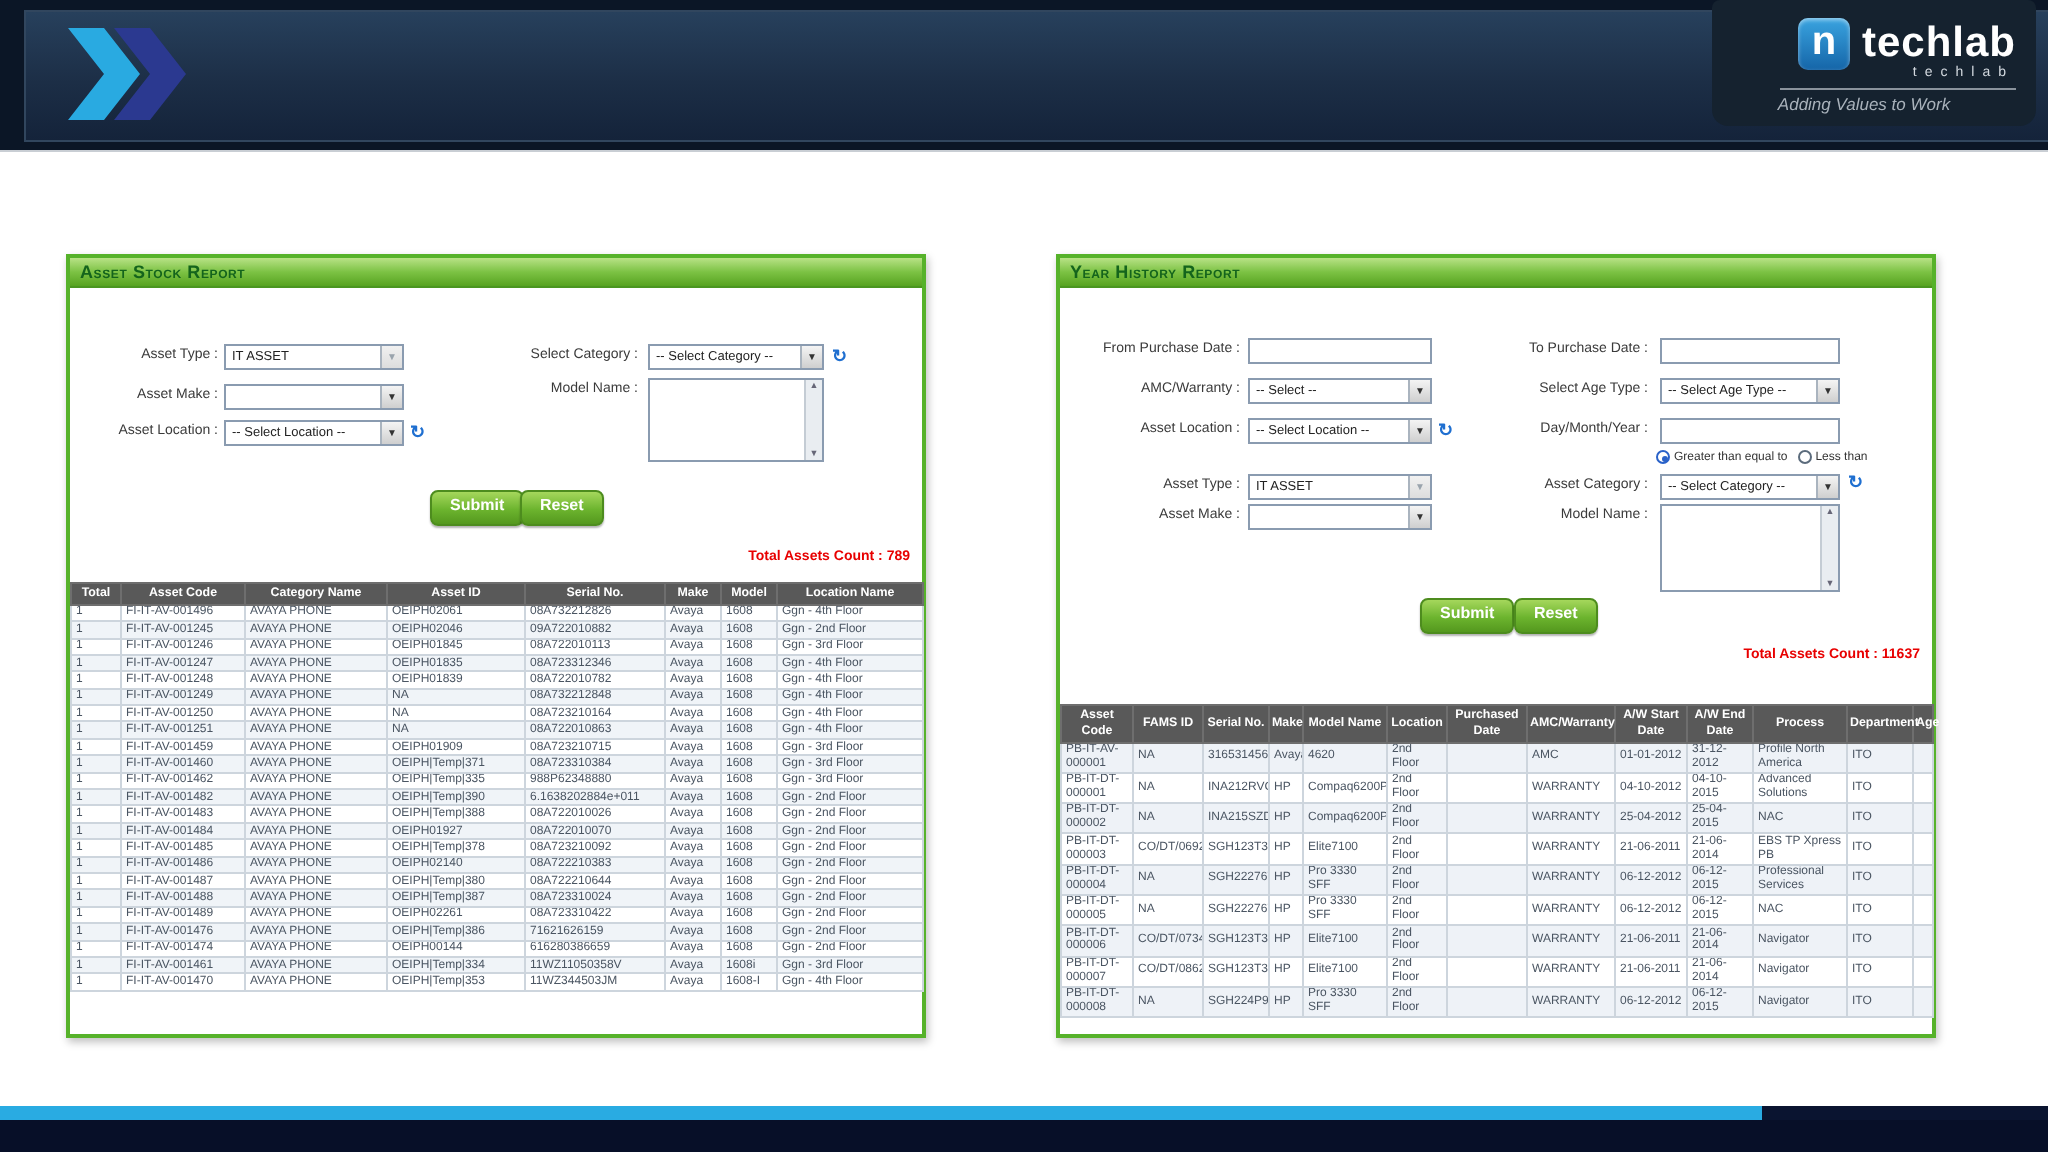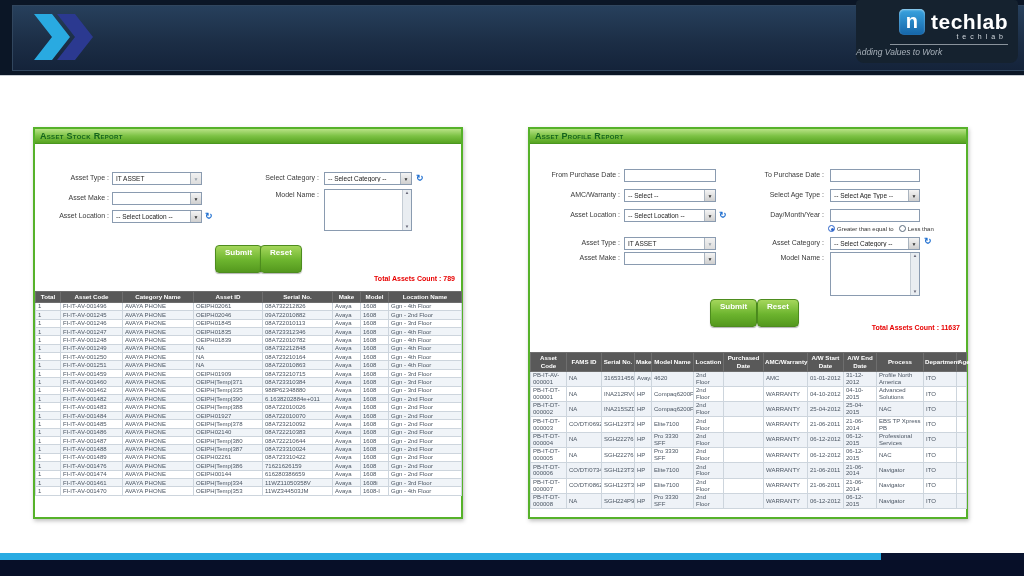--- a/index.html
+++ b/index.html
@@ -23,21 +23,21 @@
   .logo { position:absolute; right:6px; top:0; width:162px; height:63px;
     background:#15222f; border-radius:4px 4px 8px 8px; z-index:3; padding-top:9px; }
   .logo-row { display:flex; align-items:center; justify-content:flex-end; padding-right:10px; }
   .n-tile { width:26px; height:26px; border-radius:5px; margin-right:6px;
     background:linear-gradient(180deg,#3aa4e0 0%, #1565a8 100%);
     box-shadow:inset 0 1px 2px rgba(255,255,255,.5);
     color:#fff; font-weight:bold; font-size:20px; line-height:24px; text-align:center; }
   .logo-name { color:#ffffff; font-weight:bold; font-size:21px; line-height:20px; letter-spacing:.5px; }
   .logo-sub { text-align:right; color:#d4dae0; font-size:7px; letter-spacing:4px; padding-right:11px; margin-top:-2px; }
   .logo-line { height:1px; background:#8a939c; margin:4px 10px 2px 34px; }
-  .logo-tag { text-align:left; color:#a9b2bb; font-style:italic; font-size:8.5px; padding-right:10px; }
+  .logo-tag { text-align:center; color:#a9b2bb; font-style:italic; font-size:8.5px; padding-right:10px; }
 
   
   .footer-cyan { position:absolute; left:0; top:553px; width:881px; height:7px; background:#29abe2; }
   .footer-navy-right { position:absolute; left:881px; top:553px; width:143px; height:7px; background:#0a1430; }
   .footer-navy { position:absolute; left:0; top:560px; width:1024px; height:16px; background:#070f28; }
 
   
   .panel { position:absolute; top:127px; height:392px; background:#fff;
     border:2px solid #56b22a; box-shadow:1px 2px 4px rgba(0,0,0,.25); }
   #left-panel { left:33px; width:430px; }
@@ -58,21 +58,21 @@
 
   .inp { position:absolute; height:13px; background:#fff; border:1px solid #8a9bb0; }
 
   .listbox { position:absolute; background:#fff; border:1px solid #8a9bb0; }
   .lb-scroll { position:absolute; right:0; top:0; bottom:0; width:9px; background:#e9edf1;
     border-left:1px solid #c4ccd4; display:flex; flex-direction:column; justify-content:space-between; align-items:center; }
   .lb-scroll span { font-size:4.5px; color:#667; line-height:6px; }
 
   .refresh { position:absolute; font-size:9px; font-weight:bold; color:#1f6fd0; line-height:11px; }
 
-  .btn { position:absolute; height:28px; padding:0 9px; border:1px solid #4d8c1e; border-radius:4px;
+  .btn { position:absolute; height:18px; padding:0 9px; border:1px solid #4d8c1e; border-radius:4px;
     background:linear-gradient(180deg,#a5d75c 0%, #6cb42e 55%, #54981e 100%);
     color:#fff; font-weight:bold; font-size:8px; line-height:14px; text-align:center;
     box-shadow:0 1px 1px rgba(0,0,0,.3); cursor:pointer; }
   .total { position:absolute; color:#e80000; font-size:7px; font-weight:bold; }
 
   .radio-group { position:absolute; display:flex; align-items:center; font-size:6px; color:#333; white-space:nowrap; }
   .radio { width:7px; height:7px; border-radius:50%; border:1px solid #5b6b7c; background:#fff; margin-right:2px; position:relative; }
   .radio.on { border-color:#2a62c9; }
   .radio.on::after { content:''; position:absolute; left:1.5px; top:1.5px; width:3px; height:3px; border-radius:50%; background:#2a62c9; }
   .radio-gap { width:5px; }
@@ -399,21 +399,21 @@
           <td>Avaya</td>
           <td>1608-I</td>
           <td>Ggn - 4th Floor</td>
         </tr>
       </tbody>
     </table>
 </div>
 
 <div class="panel" id="right-panel">
   <div class="panel-header">
-    <span class="panel-title">Asset Profile Report</span>
+    <span class="panel-title">Year History Report</span>
   </div>
 
   <span class="f-lbl" style="left:0;width:90px;top:42px">From Purchase Date :</span>
   <span class="inp" style="left:94px;top:40px;width:92px"></span>
   <span class="f-lbl" style="left:190px;width:104px;top:42px">To Purchase Date :</span>
   <span class="inp" style="left:300px;top:40px;width:90px"></span>
 
   <span class="f-lbl" style="left:0;width:90px;top:62px">AMC/Warranty :</span>
   <span class="sel" style="left:94px;top:60px;width:92px">
     <span class="sel-txt">-- Select --</span>

